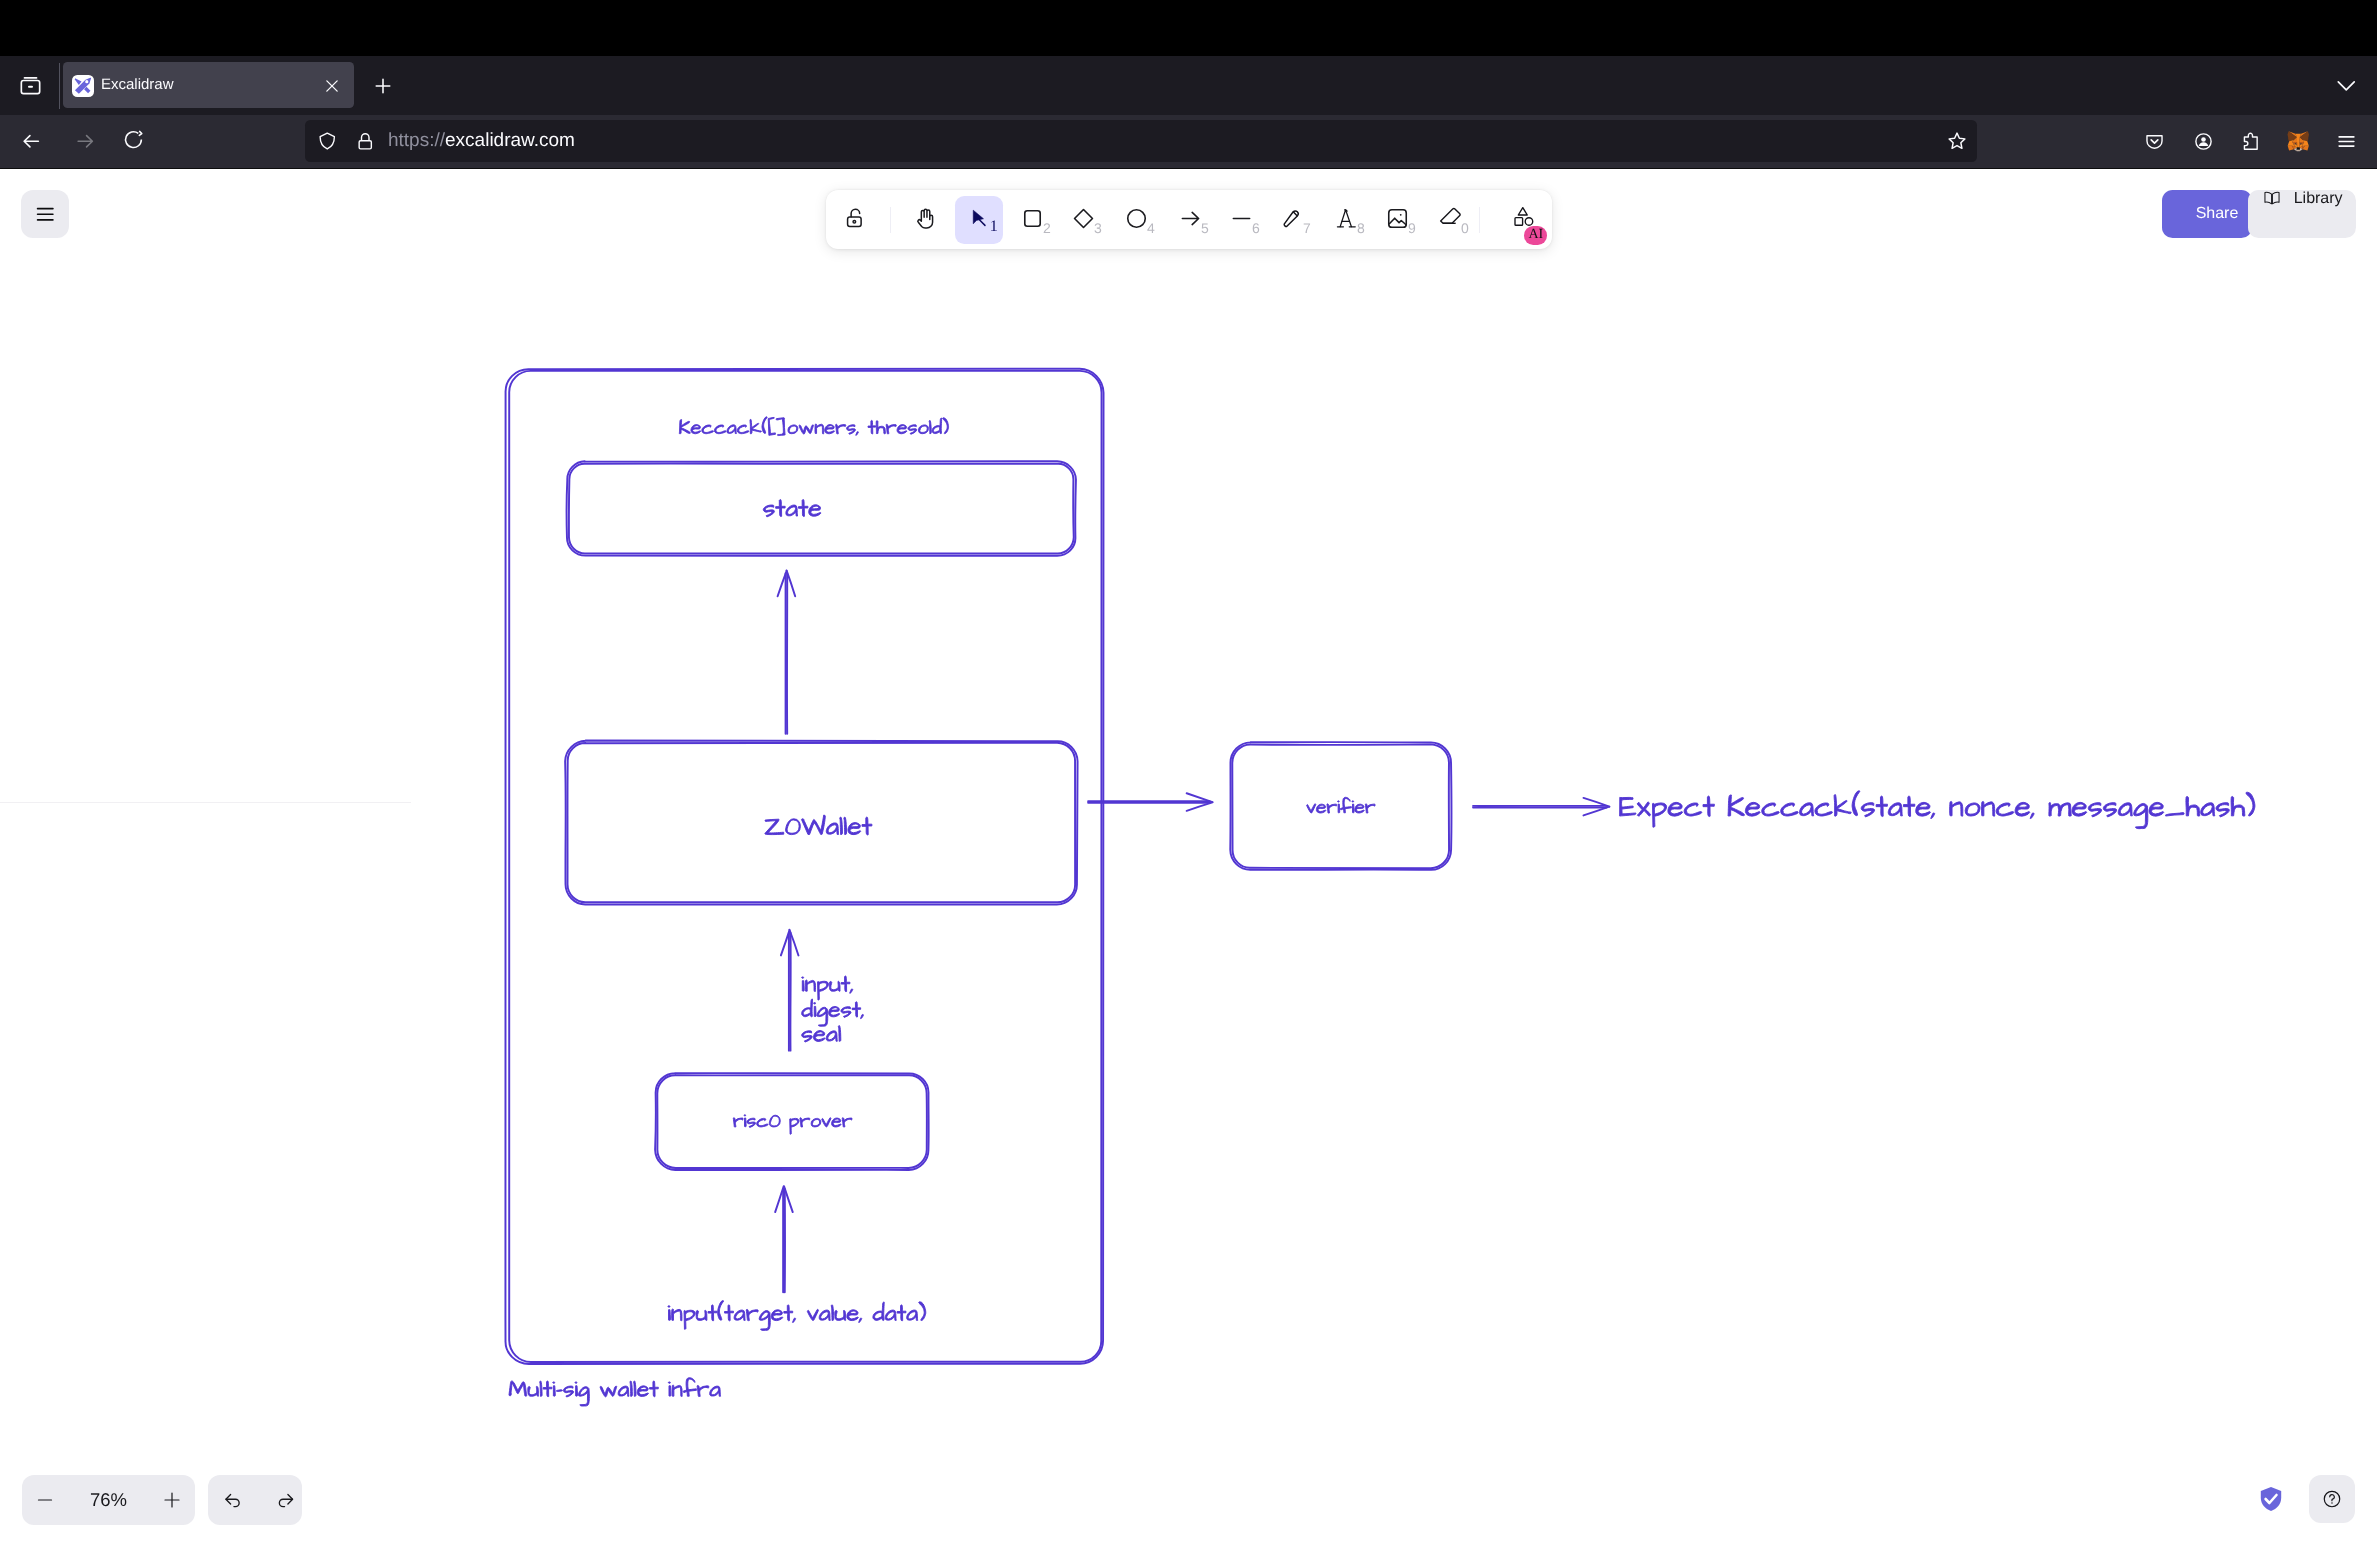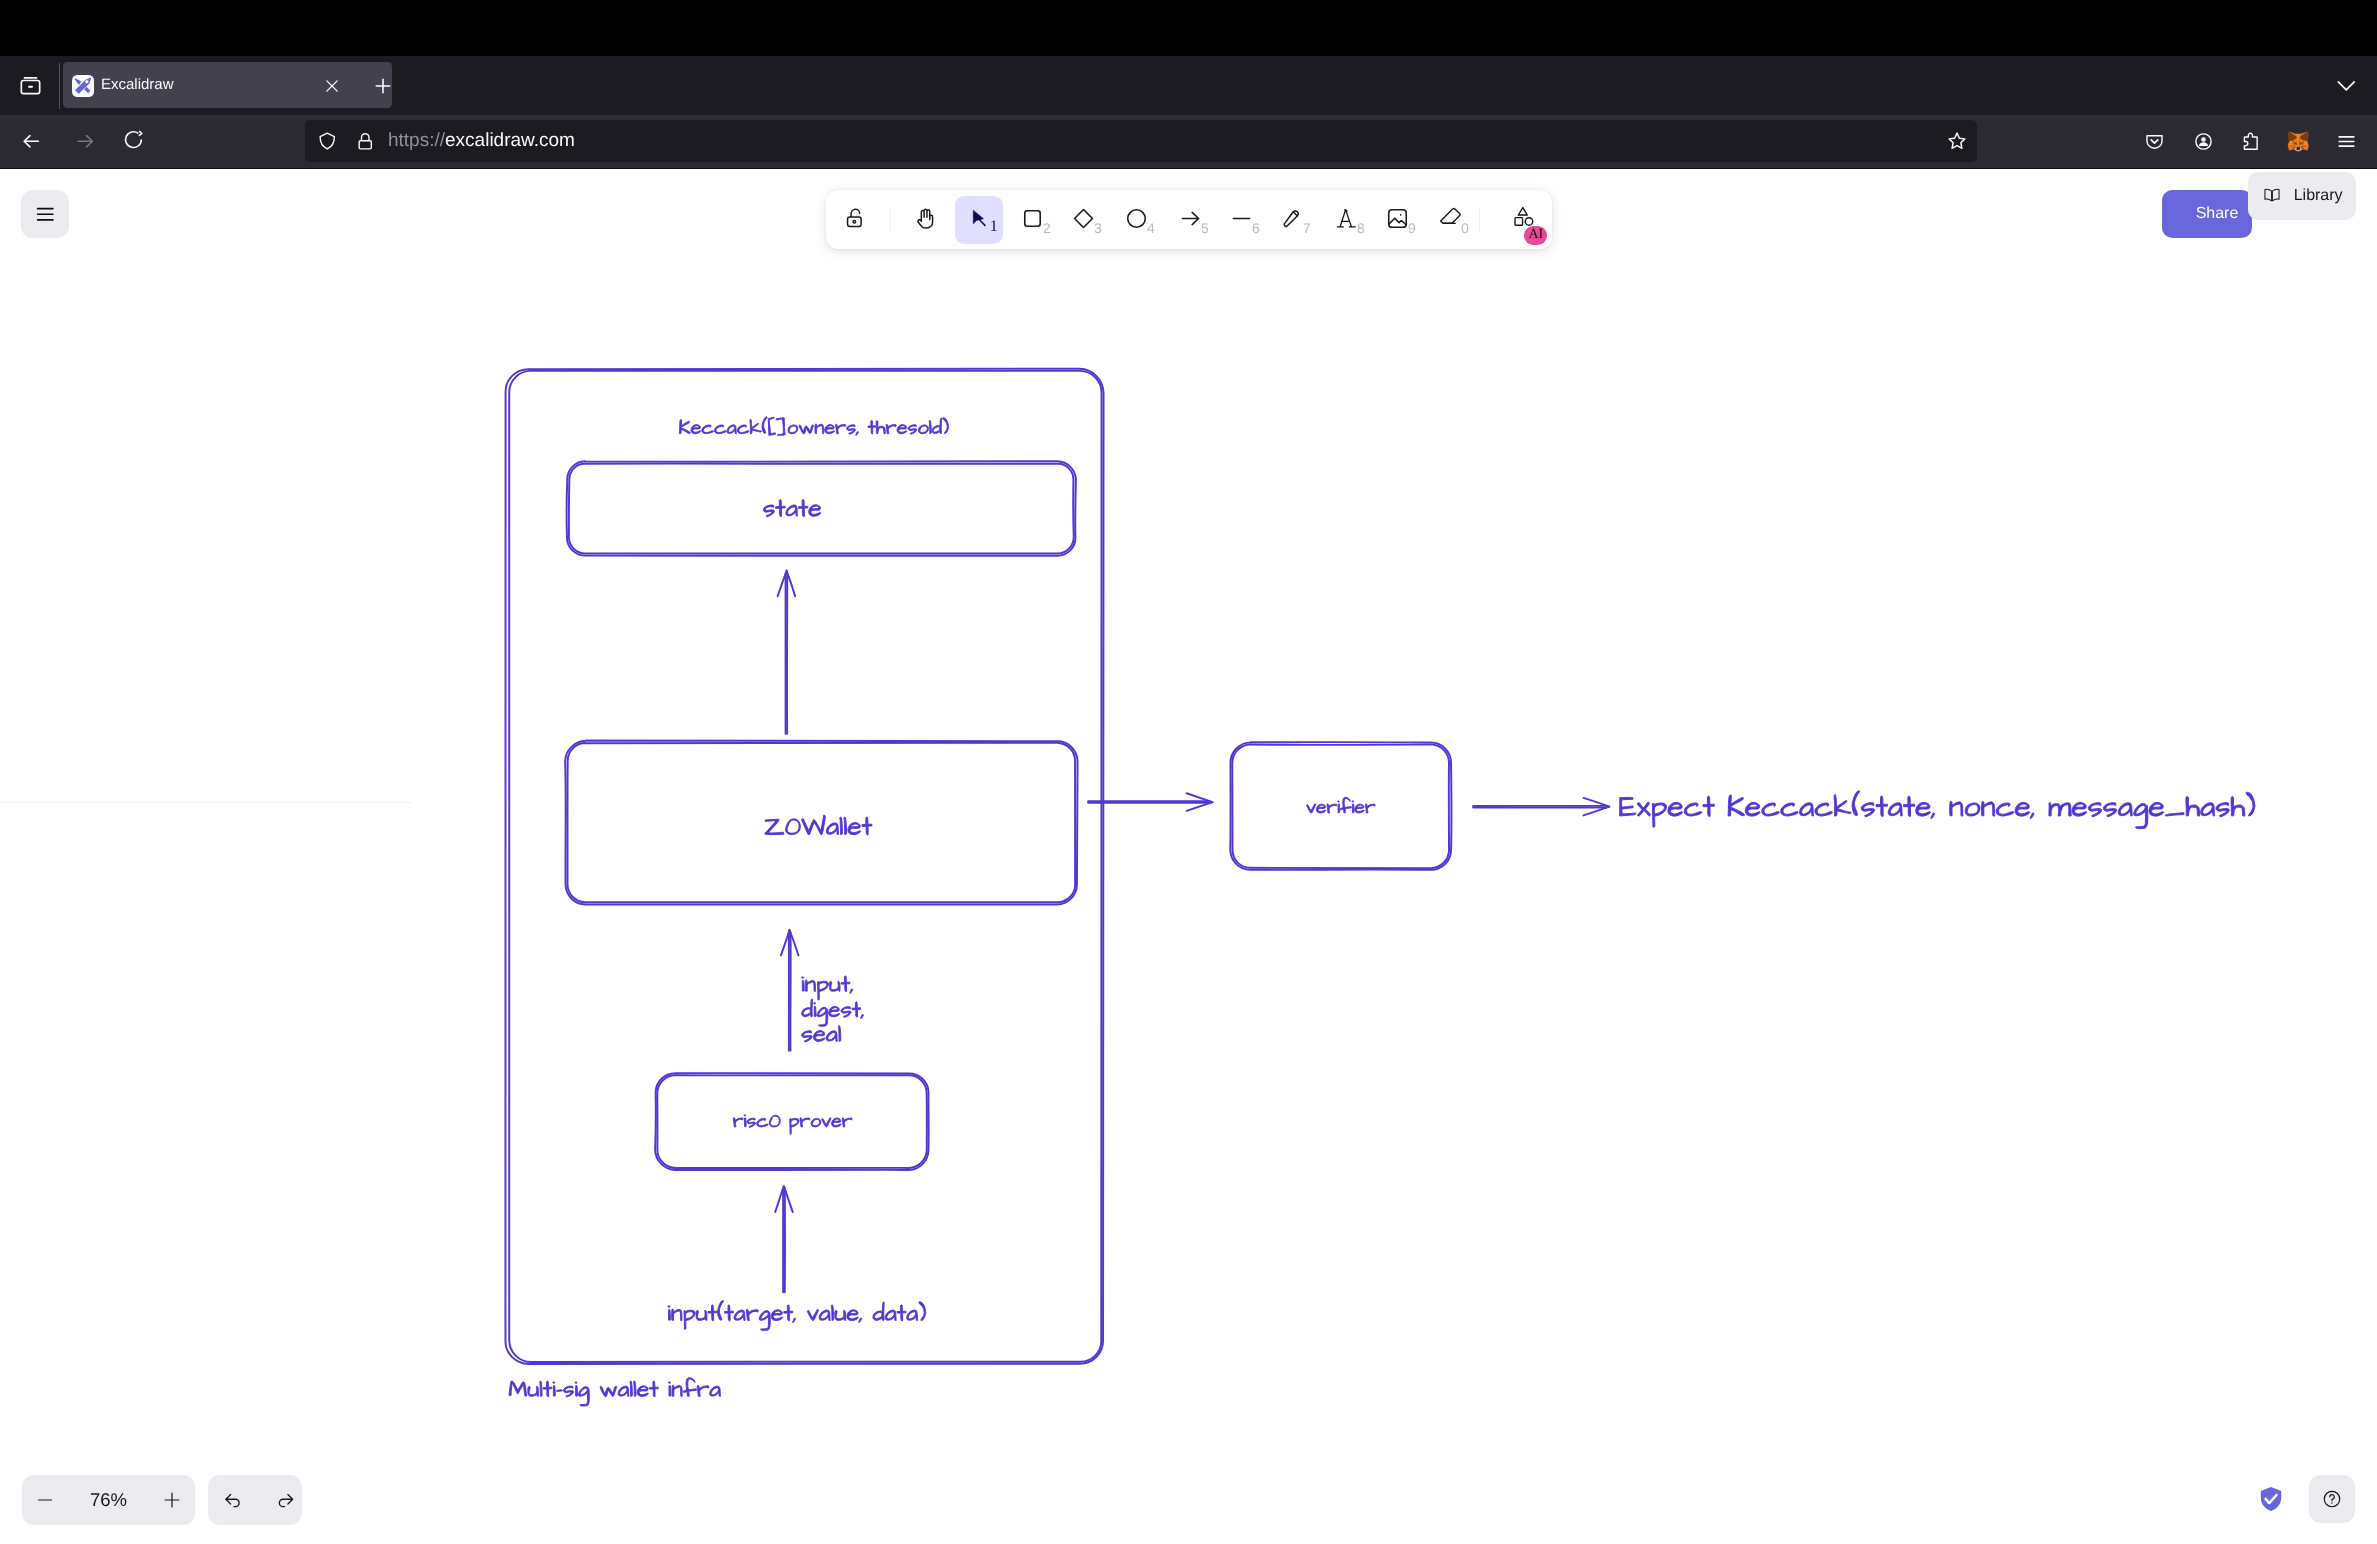--- a/index.html
+++ b/index.html
@@ -12,21 +12,21 @@
   .titlebar{position:absolute;left:0;top:0;width:2377px;height:56px;background:#000;}
   .tabstrip{position:absolute;left:0;top:56px;width:2377px;height:59px;background:#1c1b22;}
   .tabstrip-layer{position:absolute;left:0;top:0;width:2377px;height:1544px;}
   .navbar{position:absolute;left:0;top:115px;width:2377px;height:53px;background:#2b2a33;}
   .navbar-layer{position:absolute;left:0;top:0;width:2377px;height:1544px;}
   .navrule{position:absolute;left:0;top:168px;width:2377px;height:1.3px;background:#0c0c0d;}
   .contentarea{position:absolute;left:0;top:169px;width:2377px;height:1375px;background:#ffffff;}
 
   .tab-list-btn{position:absolute;left:6px;top:61px;width:48px;height:48px;display:flex;align-items:center;justify-content:center;border-radius:5.3px;}
   .tabstrip-div{position:absolute;left:59px;top:63px;width:0.7px;height:46px;background:#52525e;}
-  .tab{position:absolute;left:63px;top:62px;width:329px;height:46px;background:#42414d;border-radius:4.6px;}
+  .tab{position:absolute;left:63px;top:62px;width:291px;height:46px;background:#42414d;border-radius:4.6px;}
   .tab-fav{position:absolute;left:8.6px;top:12.5px;width:22px;height:22px;border-radius:5.3px;background:#fff;display:flex;align-items:center;justify-content:center;}
   .tab-title{position:absolute;left:38px;top:0px;font-size:15px;line-height:46px;color:#fbfbfe;white-space:nowrap;}
   .tab-close{position:absolute;left:258px;top:13.2px;width:22px;height:22px;display:flex;align-items:center;justify-content:center;border-radius:3.3px;}
   .newtab{position:absolute;left:372px;top:75px;width:22px;height:22px;}
   .chev-down{position:absolute;left:2335px;top:74px;width:22.5px;height:22.5px;}
 
   .navbtn{position:absolute;width:22.5px;height:22.5px;}
   .urlbar{position:absolute;left:305px;top:120px;width:1672px;height:42px;background:#1c1b22;border-radius:5.3px;}
   .url-text{position:absolute;left:83px;top:0px;height:42px;line-height:42px;font-size:19px;color:#fbfbfe;white-space:nowrap;letter-spacing:0px;}
   .url-text .scheme{color:#8f8f9d;}
@@ -40,21 +40,21 @@
   .tool.sel{background:#e0dfff;}
   .tool .kbd{position:absolute;right:5.3px;bottom:8.6px;font-size:14px;color:#b9b9c0;line-height:1;font-family:"Liberation Sans","DejaVu Sans",sans-serif;}
   .tool.sel .kbd{color:#0c0a5e;font-family:"Liberation Serif","DejaVu Serif",serif;font-size:16px;}
   .sep{position:absolute;top:16.5px;width:0.9px;height:26px;background:#eeeef5;}
   .aibadge{position:absolute;left:24.4px;top:30px;width:23px;height:18.5px;background:#ec4899;color:#0f0f0f;font-size:14px;
            font-family:"Liberation Serif","DejaVu Serif",serif;
            border-radius:9.2px;line-height:18.5px;text-align:center;letter-spacing:0px;}
 
   .hint{position:absolute;left:0;top:262px;width:2377px;text-align:center;font-size:14.5px;color:#bdbdc4;letter-spacing:0.1px;}
   .share-btn{position:absolute;left:2162px;top:190px;width:70px;height:48px;background:#6965db;border-radius:10.6px;color:#fff;font-size:16px;display:flex;align-items:center;justify-content:center;padding-left:20px;}
-  .library-btn{position:absolute;left:2248px;top:172px;width:108px;height:48px;background:#ebebf0;border-radius:10.6px;color:#18181c;font-size:16px;display:flex;align-items:center;justify-content:flex-start;padding-left:14.5px;box-sizing:border-box;gap:13.2px;}
+  .library-btn{position:absolute;left:2248px;top:190px;width:108px;height:48px;background:#ebebf0;border-radius:10.6px;color:#18181c;font-size:16px;display:flex;justify-content:flex-start;padding-left:14.5px;box-sizing:border-box;gap:13.2px;}
 
   .zoombar{position:absolute;left:22px;top:1475px;width:173px;height:50px;background:#ebebf0;border-radius:12px;}
   .zoombtn{position:absolute;top:0;width:46px;height:50px;display:flex;align-items:center;justify-content:center;}
   .zoomval{position:absolute;left:0;top:0;width:173px;height:50px;line-height:50px;font-size:18.5px;color:#18181c;text-align:center;}
   .undobar{position:absolute;left:208px;top:1475px;width:94px;height:50px;background:#ebebf0;border-radius:12px;}
   .shieldbtn{position:absolute;left:2259px;top:1486px;width:24px;height:26px;}
   .helpbtn{position:absolute;left:2309px;top:1475px;width:46px;height:48px;background:#ebebf0;border-radius:12px;display:flex;align-items:center;justify-content:center;}
 
   .canvas{position:absolute;left:0;top:0;width:2377px;height:1544px;pointer-events:none;}
   .faintline{position:absolute;left:0px;top:802px;width:411px;height:1.3px;background:#f1f0f3;}

